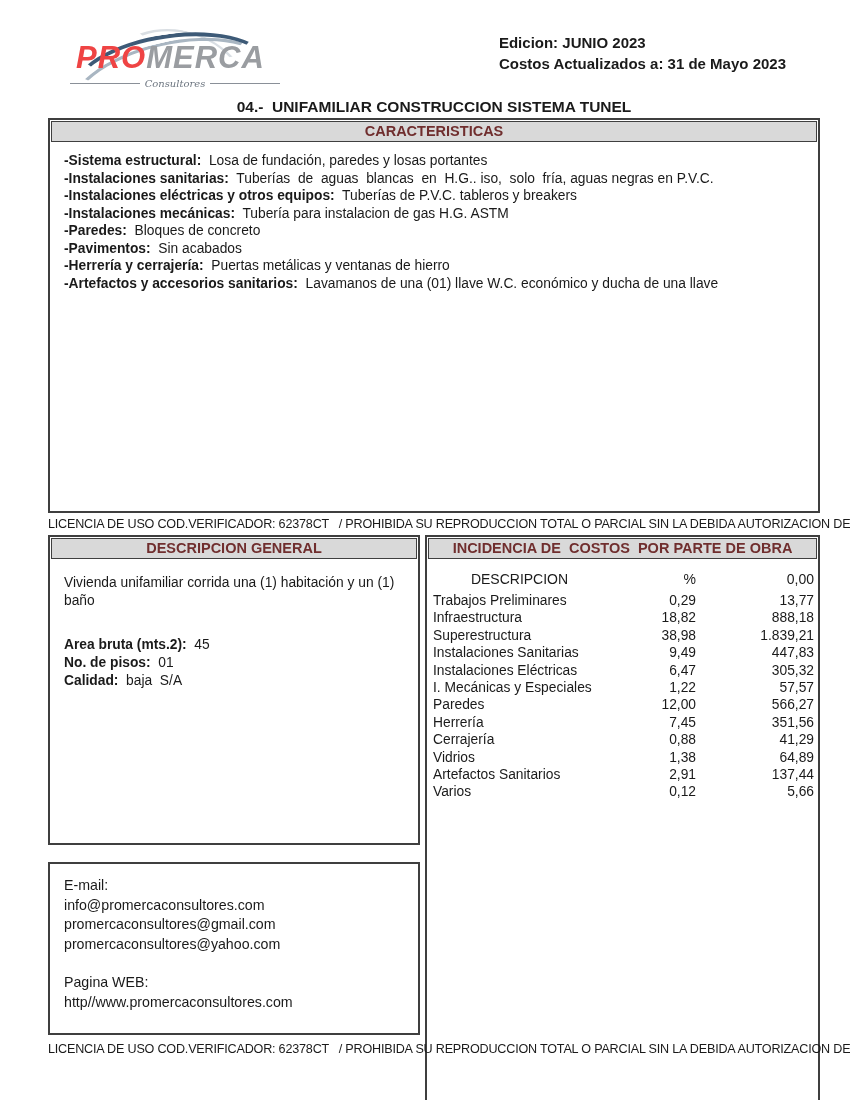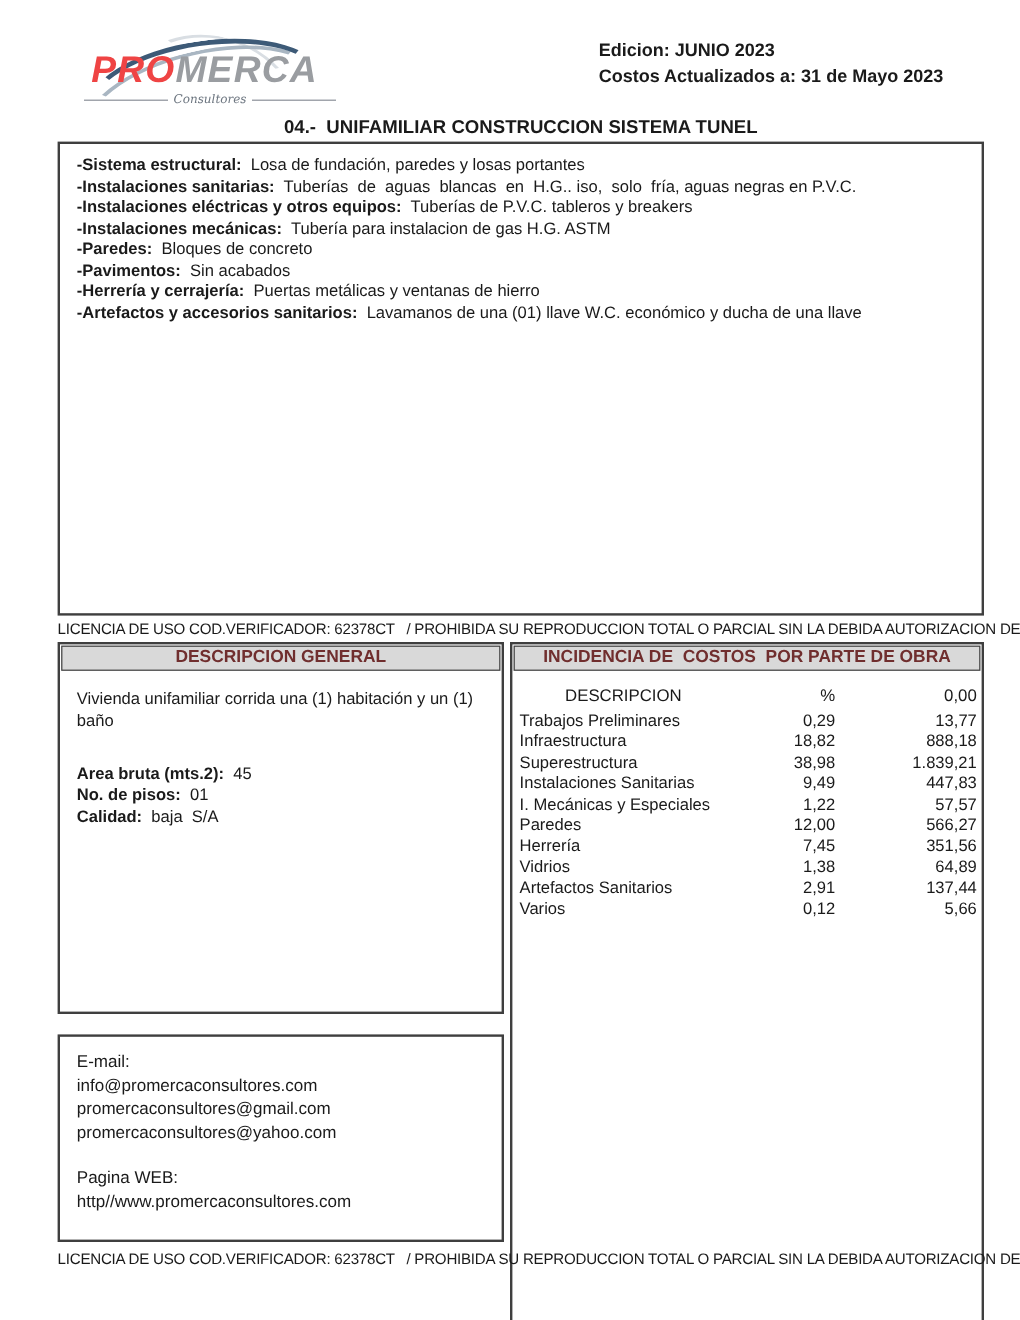--- a/index.html
+++ b/index.html
@@ -102,20 +102,21 @@
 </div>
 
 <div class="abs edition">
   <div>Edicion: JUNIO 2023</div>
   <div>Costos Actualizados a: 31 de Mayo 2023</div>
 </div>
 
 <div class="abs doc-title">04.-  UNIFAMILIAR CONSTRUCCION SISTEMA TUNEL</div>
 
 <div class="abs box box-carac">
+  <div class="band">CARACTERISTICAS</div>
   <div class="carac-content">
     <div class="carac-line"><span class="lbl">-Sistema estructural:</span><span>  Losa de fundación, paredes y losas portantes</span></div>
     <div class="carac-line"><span class="lbl">-Instalaciones sanitarias:</span><span>  Tuberías  de  aguas  blancas  en  H.G.. iso,  solo  fría, aguas negras en P.V.C.</span></div>
     <div class="carac-line"><span class="lbl">-Instalaciones eléctricas y otros equipos:</span><span>  Tuberías de P.V.C. tableros y breakers</span></div>
     <div class="carac-line"><span class="lbl">-Instalaciones mecánicas:</span><span>  Tubería para instalacion de gas H.G. ASTM</span></div>
     <div class="carac-line"><span class="lbl">-Paredes:</span><span>  Bloques de concreto</span></div>
     <div class="carac-line"><span class="lbl">-Pavimentos:</span><span>  Sin acabados</span></div>
     <div class="carac-line"><span class="lbl">-Herrería y cerrajería:</span><span>  Puertas metálicas y ventanas de hierro</span></div>
     <div class="carac-line"><span class="lbl">-Artefactos y accesorios sanitarios:</span><span>  Lavamanos de una (01) llave W.C. económico y ducha de una llave</span></div>
   </div>
@@ -155,33 +156,43 @@
         <span class="c-desc">Superestructura</span>
         <span class="c-num">38,98</span>
         <span class="c-num">1.839,21</span>
       </div>
     <div class="inc-row">
         <span class="c-desc">Instalaciones Sanitarias</span>
         <span class="c-num">9,49</span>
         <span class="c-num">447,83</span>
       </div>
     <div class="inc-row">
+        <span class="c-desc">Instalaciones Eléctricas</span>
+        <span class="c-num">6,47</span>
+        <span class="c-num">305,32</span>
+      </div>
+    <div class="inc-row">
         <span class="c-desc">I. Mecánicas y Especiales</span>
         <span class="c-num">1,22</span>
         <span class="c-num">57,57</span>
       </div>
     <div class="inc-row">
         <span class="c-desc">Paredes</span>
         <span class="c-num">12,00</span>
         <span class="c-num">566,27</span>
       </div>
     <div class="inc-row">
         <span class="c-desc">Herrería</span>
         <span class="c-num">7,45</span>
         <span class="c-num">351,56</span>
+      </div>
+    <div class="inc-row">
+        <span class="c-desc">Cerrajería</span>
+        <span class="c-num">0,88</span>
+        <span class="c-num">41,29</span>
       </div>
     <div class="inc-row">
         <span class="c-desc">Vidrios</span>
         <span class="c-num">1,38</span>
         <span class="c-num">64,89</span>
       </div>
     <div class="inc-row">
         <span class="c-desc">Artefactos Sanitarios</span>
         <span class="c-num">2,91</span>
         <span class="c-num">137,44</span>

